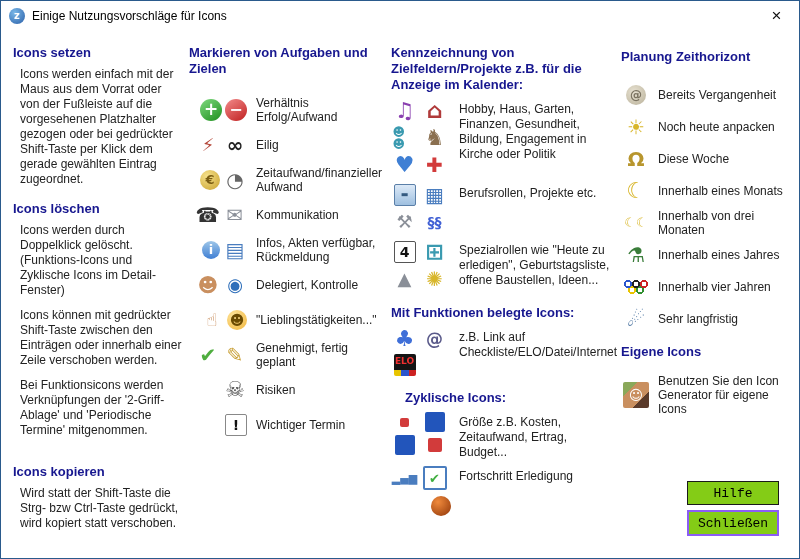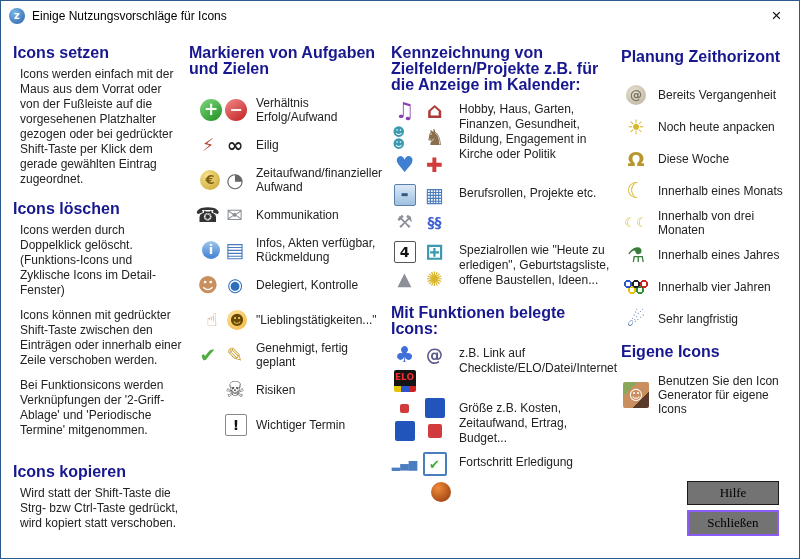--- a/index.html
+++ b/index.html
@@ -11,21 +11,21 @@
   .titlebar{position:absolute;left:0;top:0;right:0;height:30px;display:flex;align-items:center;padding-left:8px;background:#fff;}
   .titlebar .apptitle{margin-left:7px;font-size:12px;color:#000;}
   .closebox{position:absolute;right:0;top:0;width:45px;height:30px;display:flex;align-items:center;justify-content:center;font-size:17px;color:#111;cursor:default;}
 
   .col{position:absolute;}
   .col1{left:12px;top:44px;width:170px;}
   .col2{left:188px;top:44px;width:196px;}
   .col3{left:390px;top:44px;width:222px;}
   .col4{left:620px;top:48px;width:174px;}
 
-  .h1{color:#17178f;font-weight:bold;font-size:16px;margin:0 0 6px 0;line-height:16px;}
+  .h1{color:#17178f;font-weight:bold;font-size:13px;margin:0 0 6px 0;line-height:16px;}
   .col1 .h1{margin-top:14px;}
   .col1 .h1:first-child{margin-top:0;}
   .col1 p{margin:4px 0 10px 7px;line-height:15px;color:#222;}
   .col2 .h1{margin-bottom:16px;}
 
   .row{display:flex;align-items:center;min-height:33px;margin-bottom:2px;}
   .icell{width:58px;display:flex;justify-content:flex-end;align-items:center;gap:3px;flex-shrink:0;margin-right:9px;}
   .rlabel{line-height:14px;color:#222;}
 
   .grow{display:flex;margin-bottom:6px;}
@@ -48,22 +48,22 @@
               linear-gradient(90deg,#e8c400 0 33%,#2a55cc 33% 66%,#cc2222 66% 100%);
        color:#f03030;font-weight:bold;font-size:9px;letter-spacing:0;align-items:flex-start;padding-top:3px;box-sizing:border-box;border-radius:2px;}
   .rings{background-repeat:no-repeat;background-image:
       radial-gradient(circle at 6px 6px, rgba(0,0,0,0) 0 2.5px, #2a55cc 2.5px 4px, rgba(0,0,0,0) 4px),
       radial-gradient(circle at 14px 6px, rgba(0,0,0,0) 0 2.5px, #222 2.5px 4px, rgba(0,0,0,0) 4px),
       radial-gradient(circle at 22px 6px, rgba(0,0,0,0) 0 2.5px, #cc2222 2.5px 4px, rgba(0,0,0,0) 4px),
       radial-gradient(circle at 10px 12px, rgba(0,0,0,0) 0 2.5px, #e8c400 2.5px 4px, rgba(0,0,0,0) 4px),
       radial-gradient(circle at 18px 12px, rgba(0,0,0,0) 0 2.5px, #2f8f2f 2.5px 4px, rgba(0,0,0,0) 4px);}
   .photo{border-radius:2px;background:linear-gradient(135deg,#8aa85a 0 28%,#c98f5f 28% 68%,#5a3a2a 68%);}
 
-  .btn{position:absolute;width:92px;height:24px;background:#737373;border:1px solid #1a1a1a;
-       font-family:Liberation Serif, serif;font-size:13px;color:#000;text-align:center;padding:0;}
+  .btn{position:absolute;width:92px;height:24px;background:#84cc16;border:1px solid #1a1a1a;
+       font-family:Liberation Mono, monospace;font-size:13px;color:#000;text-align:center;padding:0;}
   .btn.help{right:20px;top:480px;}
   .btn.default{right:20px;top:509px;height:26px;border:2px solid #8b5cf6;}
 </style>
 </head>
 <body>
 
 <div class="win">
 
   <div class="titlebar">
     <span><span class="ic circle" style="color: rgb(255, 255, 255); background: radial-gradient(circle at 35% 30%, rgb(122, 184, 232), rgb(42, 95, 168)); width: 16px; height: 16px; font-size: 10px; font-weight: bold;">z</span></span>
@@ -193,20 +193,21 @@
     <div class="h1 subhead">Mit Funktionen belegte Icons:</div>
     <div class="grow">
       <span class="gicons">
           <span class="ic" style="color: rgb(63, 111, 216); font-size: 22px;">♣</span>
           <span class="ic" style="color: rgb(90, 90, 138); font-size: 17px; font-weight: bold;">@</span>
           <span class="ic elo" style="width: 22px; height: 22px;">ELO</span>
         </span>
       <span class="glabel">z.B. Link auf Checkliste/ELO/Datei/Internet</span>
     </div>
 
+    <div class="h1 subhead indent">Zyklische Icons:</div>
     <div class="grow">
       <span class="gicons">
           <span class="ic square" style="background: rgb(210, 59, 59); width: 9px; height: 9px;"></span>
           <span class="ic square" style="background: rgb(34, 85, 187); width: 20px; height: 20px;"></span>
           <span class="ic square" style="background: rgb(34, 85, 187); width: 20px; height: 20px;"></span>
           <span class="ic square" style="background: rgb(210, 59, 59); width: 14px; height: 14px;"></span>
         </span>
       <span class="glabel">Größe z.B. Kosten, Zeitaufwand, Ertrag, Budget...</span>
     </div>
     <div class="grow">

